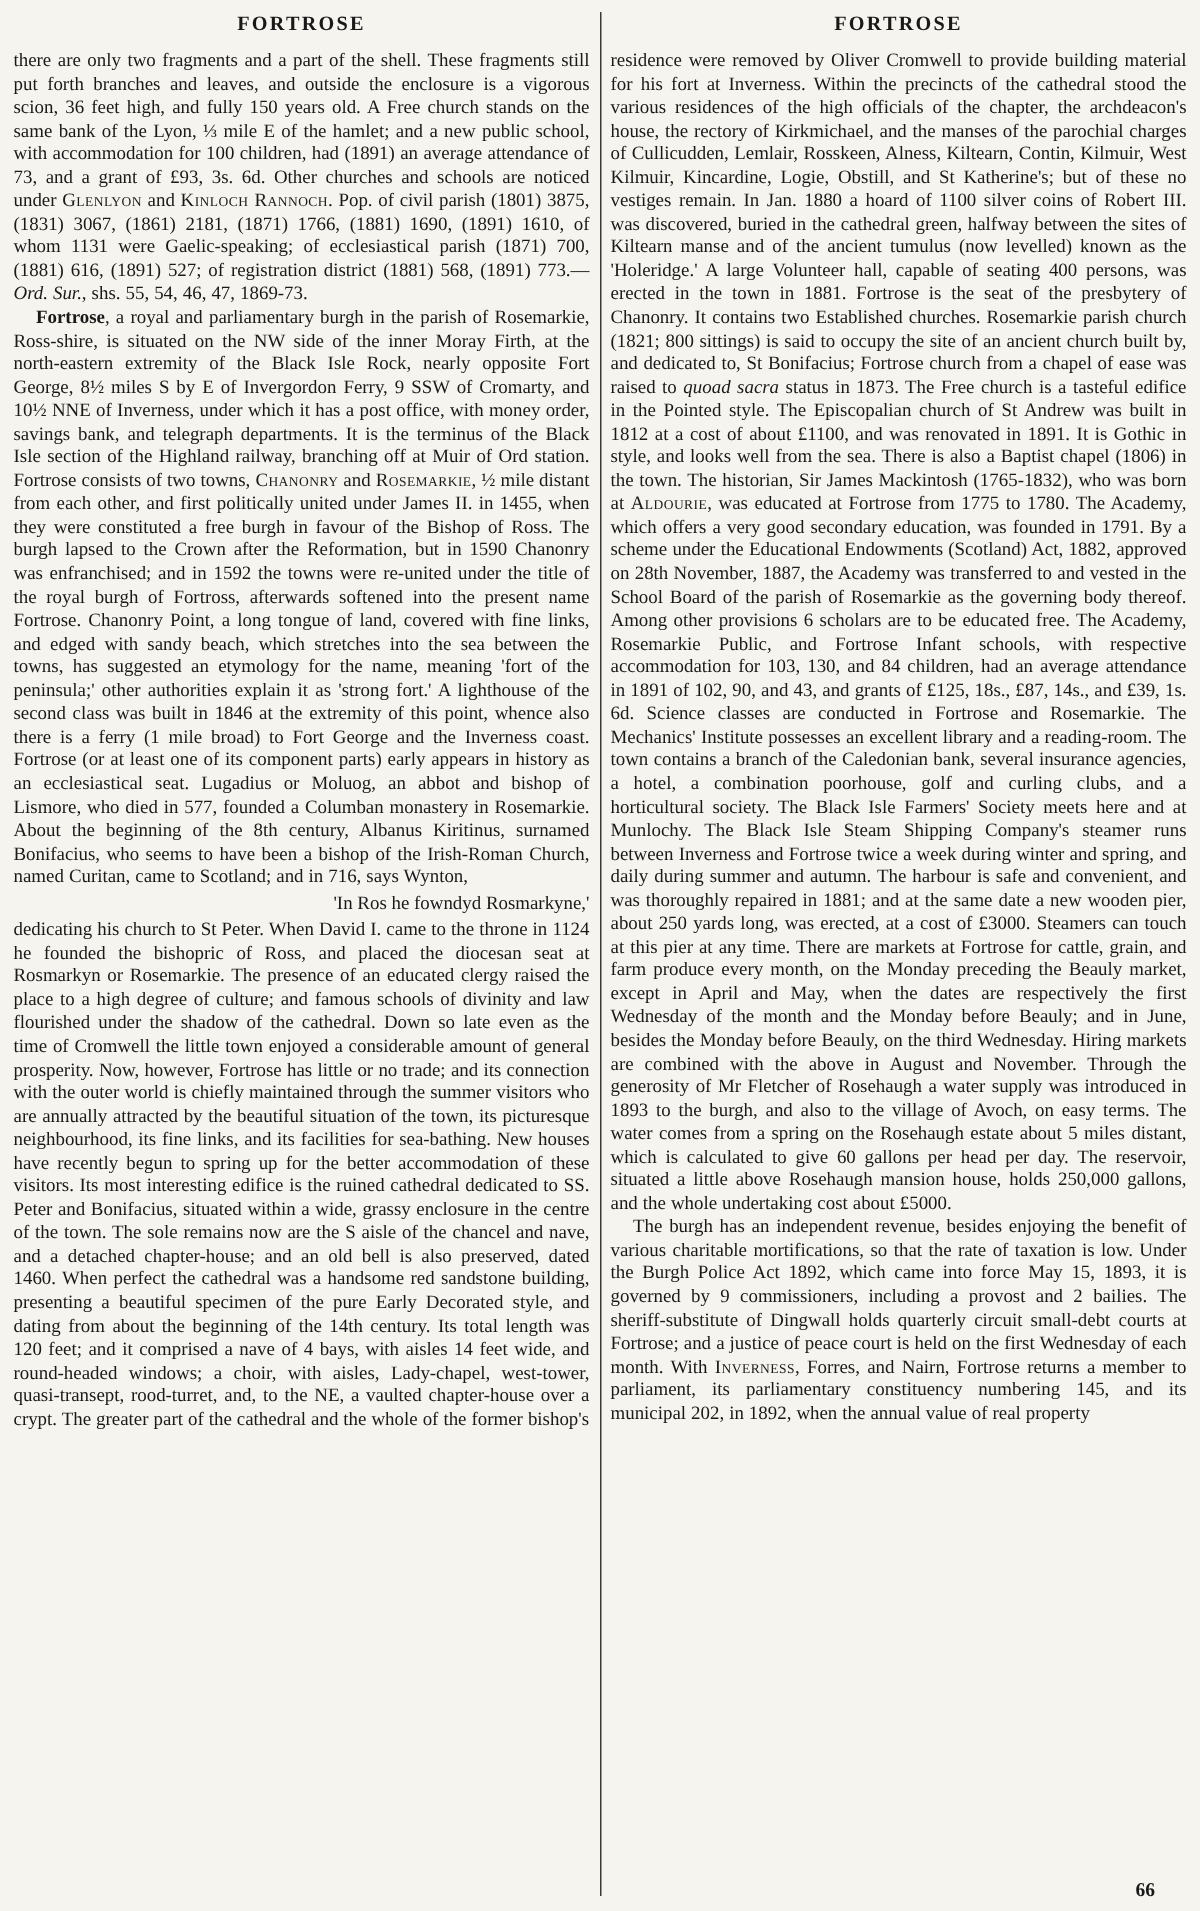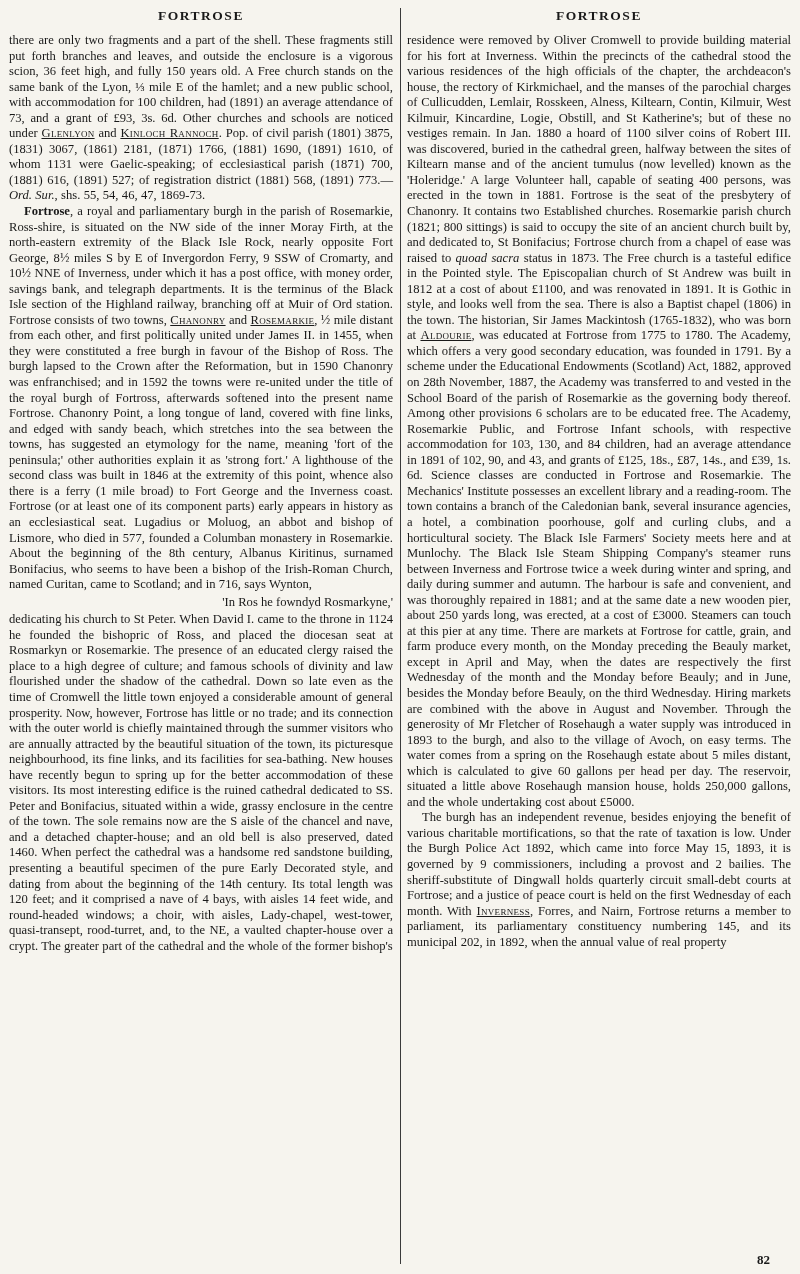--- a/index.html
+++ b/index.html
@@ -41,21 +41,21 @@
     word-spacing: 0.2px;
   }
   .para.indent { text-indent: 15px; }
   .verse {
     margin: 2px 0;
     font-size: 12.6px;
     line-height: 15.55px;
     padding-left: 98px;
     text-align: right;
   }
-  .sc { font-variant: small-caps; letter-spacing: 0.3px; text-decoration: underline; }
+  .sc { font-variant: small-caps; letter-spacing: 0.3px; }
   .divider {
     position: absolute;
     left: 400px;
     top: 8px;
     height: 1256px;
     width: 1px;
     background: #3a3a3a;
   }
   .page-number {
     position: absolute;
@@ -79,15 +79,15 @@
   </div>
 
   <div class="divider"></div>
 
   <div class="col col-right">
     <div class="col-header">FORTROSE</div>
     <p class="para">residence were removed by Oliver Cromwell to provide building material for his fort at Inverness. Within the precincts of the cathedral stood the various residences of the high officials of the chapter, the archdeacon's house, the rectory of Kirkmichael, and the manses of the parochial charges of Cullicudden, Lemlair, Rosskeen, Alness, Kiltearn, Contin, Kilmuir, West Kilmuir, Kincardine, Logie, Obstill, and St Katherine's; but of these no vestiges remain. In Jan. 1880 a hoard of 1100 silver coins of Robert III. was discovered, buried in the cathedral green, halfway between the sites of Kiltearn manse and of the ancient tumulus (now levelled) known as the 'Holeridge.' A large Volunteer hall, capable of seating 400 persons, was erected in the town in 1881. Fortrose is the seat of the presbytery of Chanonry. It contains two Established churches. Rosemarkie parish church (1821; 800 sittings) is said to occupy the site of an ancient church built by, and dedicated to, St Bonifacius; Fortrose church from a chapel of ease was raised to <i>quoad sacra</i> status in 1873. The Free church is a tasteful edifice in the Pointed style. The Episcopalian church of St Andrew was built in 1812 at a cost of about £1100, and was renovated in 1891. It is Gothic in style, and looks well from the sea. There is also a Baptist chapel (1806) in the town. The historian, Sir James Mackintosh (1765-1832), who was born at <span class="sc">Aldourie</span>, was educated at Fortrose from 1775 to 1780. The Academy, which offers a very good secondary education, was founded in 1791. By a scheme under the Educational Endowments (Scotland) Act, 1882, approved on 28th November, 1887, the Academy was transferred to and vested in the School Board of the parish of Rosemarkie as the governing body thereof. Among other provisions 6 scholars are to be educated free. The Academy, Rosemarkie Public, and Fortrose Infant schools, with respective accommodation for 103, 130, and 84 children, had an average attendance in 1891 of 102, 90, and 43, and grants of £125, 18s., £87, 14s., and £39, 1s. 6d. Science classes are conducted in Fortrose and Rosemarkie. The Mechanics' Institute possesses an excellent library and a reading-room. The town contains a branch of the Caledonian bank, several insurance agencies, a hotel, a combination poorhouse, golf and curling clubs, and a horticultural society. The Black Isle Farmers' Society meets here and at Munlochy. The Black Isle Steam Shipping Company's steamer runs between Inverness and Fortrose twice a week during winter and spring, and daily during summer and autumn. The harbour is safe and convenient, and was thoroughly repaired in 1881; and at the same date a new wooden pier, about 250 yards long, was erected, at a cost of £3000. Steamers can touch at this pier at any time. There are markets at Fortrose for cattle, grain, and farm produce every month, on the Monday preceding the Beauly market, except in April and May, when the dates are respectively the first Wednesday of the month and the Monday before Beauly; and in June, besides the Monday before Beauly, on the third Wednesday. Hiring markets are combined with the above in August and November. Through the generosity of Mr Fletcher of Rosehaugh a water supply was introduced in 1893 to the burgh, and also to the village of Avoch, on easy terms. The water comes from a spring on the Rosehaugh estate about 5 miles distant, which is calculated to give 60 gallons per head per day. The reservoir, situated a little above Rosehaugh mansion house, holds 250,000 gallons, and the whole undertaking cost about £5000.</p>
     <p class="para indent">The burgh has an independent revenue, besides enjoying the benefit of various charitable mortifications, so that the rate of taxation is low. Under the Burgh Police Act 1892, which came into force May 15, 1893, it is governed by 9 commissioners, including a provost and 2 bailies. The sheriff-substitute of Dingwall holds quarterly circuit small-debt courts at Fortrose; and a justice of peace court is held on the first Wednesday of each month. With <span class="sc">Inverness</span>, Forres, and Nairn, Fortrose returns a member to parliament, its parliamentary constituency numbering 145, and its municipal 202, in 1892, when the annual value of real property</p>
   </div>
 
-  <div class="page-number">82</div>
+  <div class="page-number">66</div>
 
 </div>
 
 </body></html>

